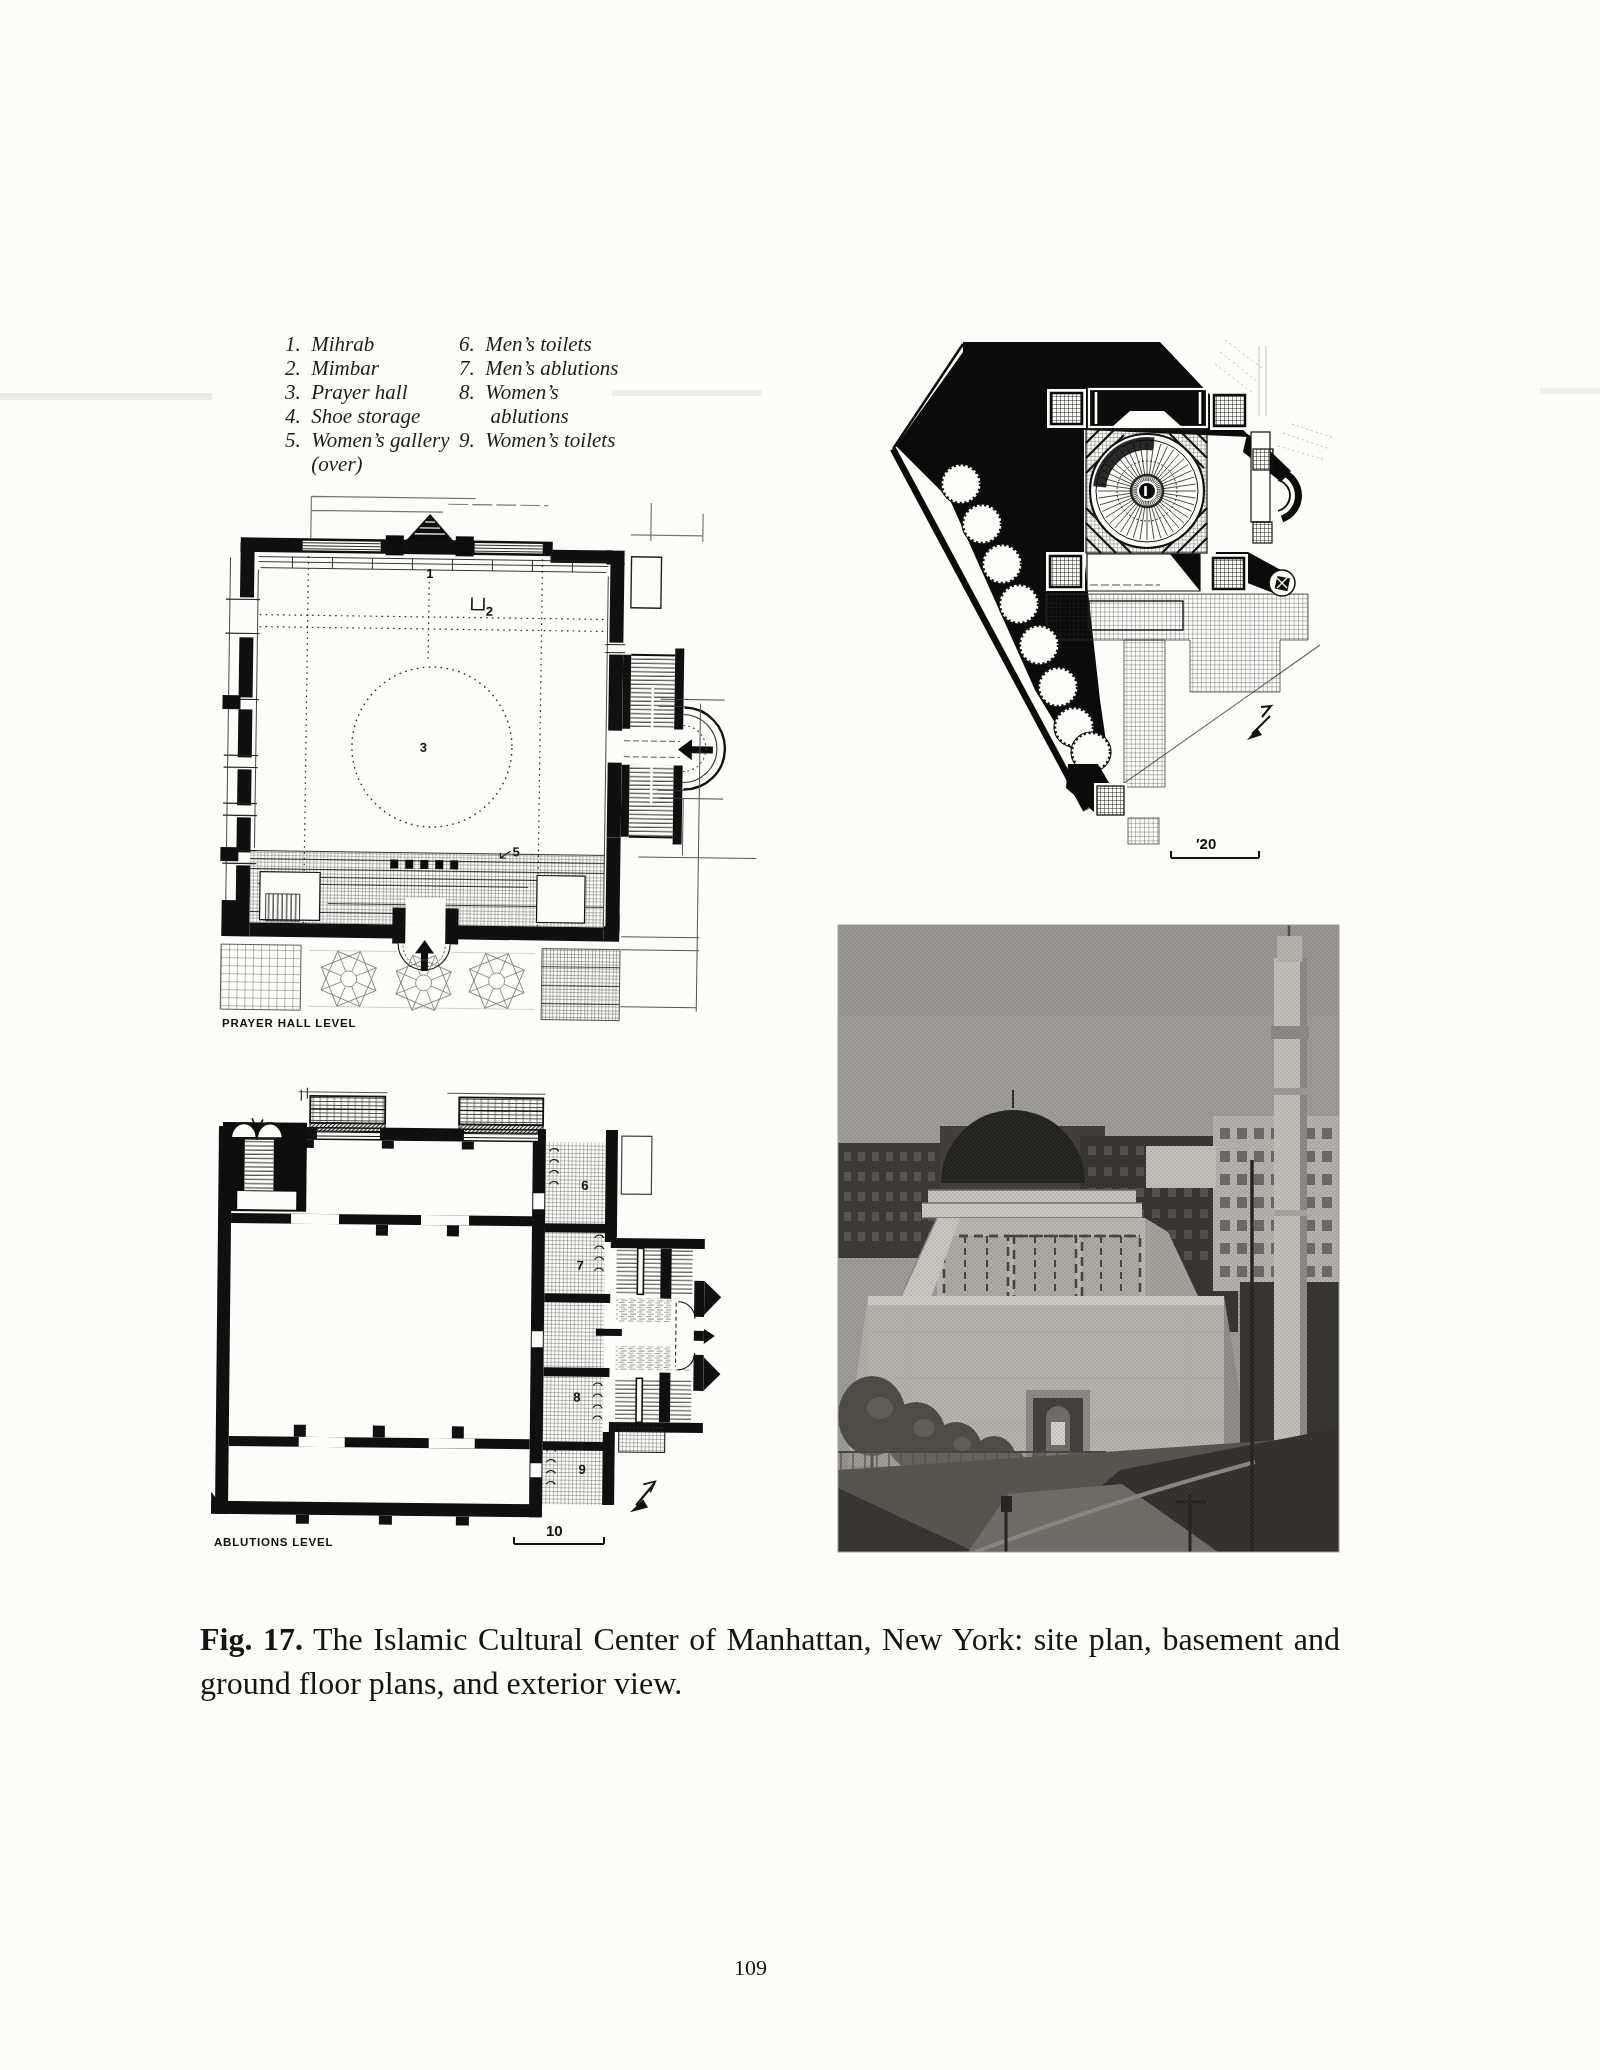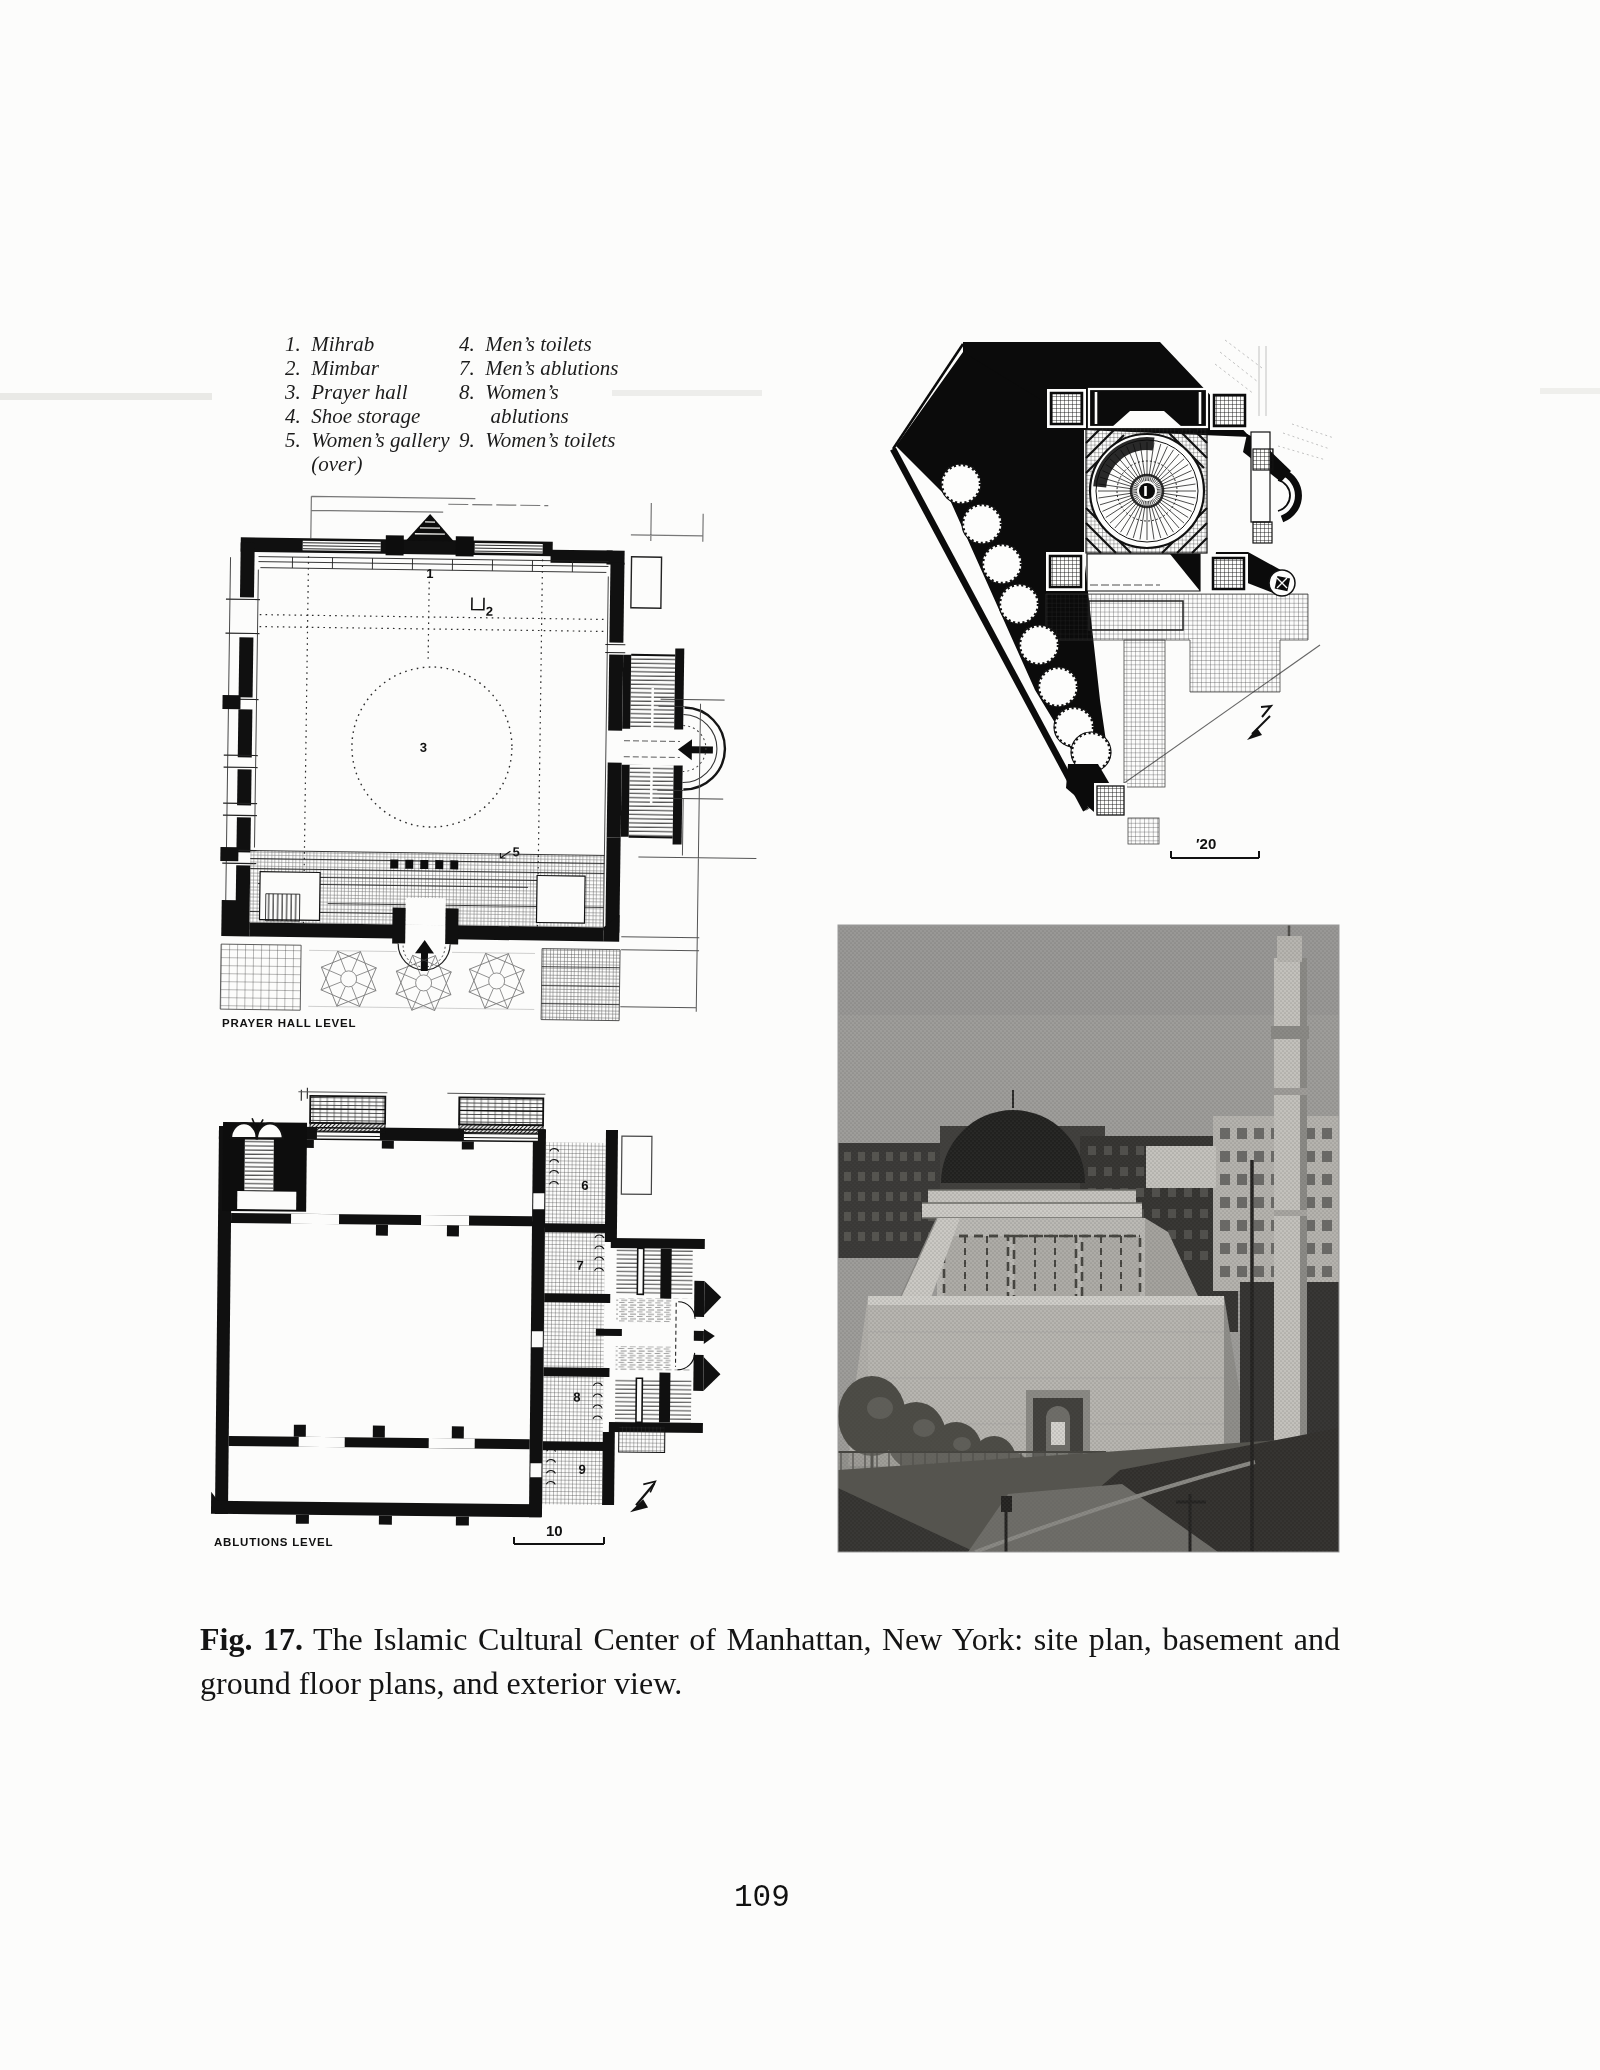--- a/index.html
+++ b/index.html
@@ -14,21 +14,21 @@
 </head>
 <body>
 
 <div class="abs leg" style="left:285px;top:332px;">1.  Mihrab
 2.  Mimbar
 3.  Prayer hall
 4.  Shoe storage
 5.  Women’s gallery
      (over)</div>
 
-<div class="abs leg" style="left:459px;top:332px;">4.  Men’s toilets
+<div class="abs leg" style="left:459px;top:332px;">6.  Men’s toilets
 7.  Men’s ablutions
 8.  Women’s
       ablutions
 9.  Women’s toilets</div>
 <svg width="0" height="0" style="position:absolute">
 <defs>
 <pattern id="grid5" width="4.4" height="4.4" patternUnits="userSpaceOnUse">
   <path d="M4.4,0 H0 V4.4" fill="none" stroke="#2a2a2a" stroke-width="0.65"></path>
 </pattern>
 <pattern id="grid8" width="8" height="8" patternUnits="userSpaceOnUse">
@@ -826,13 +826,13 @@
 </svg>
 
 <div class="abs" style="left:0px;top:393px;width:212px;height:7px;background:#d9d9d5;opacity:0.55;"></div>
 <div class="abs" style="left:612px;top:390px;width:150px;height:6px;background:#dcdcd8;opacity:0.45;"></div>
 <div class="abs" style="left:1540px;top:388px;width:60px;height:6px;background:#dcdcd8;opacity:0.4;"></div>
 
 <div class="abs cap" style="left:200px;top:1617px;width:1140px;">
 <div style="text-align:justify;text-align-last:left;"><b>Fig.&nbsp;17.</b> The Islamic Cultural Center of Manhattan, New York: site plan, basement and ground floor plans, and exterior view.</div>
 </div>
 
-<div class="abs" style="left:734px;top:1880px;font-size:31px;color:#111;font-family:Liberation Mono, monospace;">109</div>
+<div class="abs" style="left:734px;top:1955px;font-size:22px;color:#111;">109</div>
 
 </body></html>

